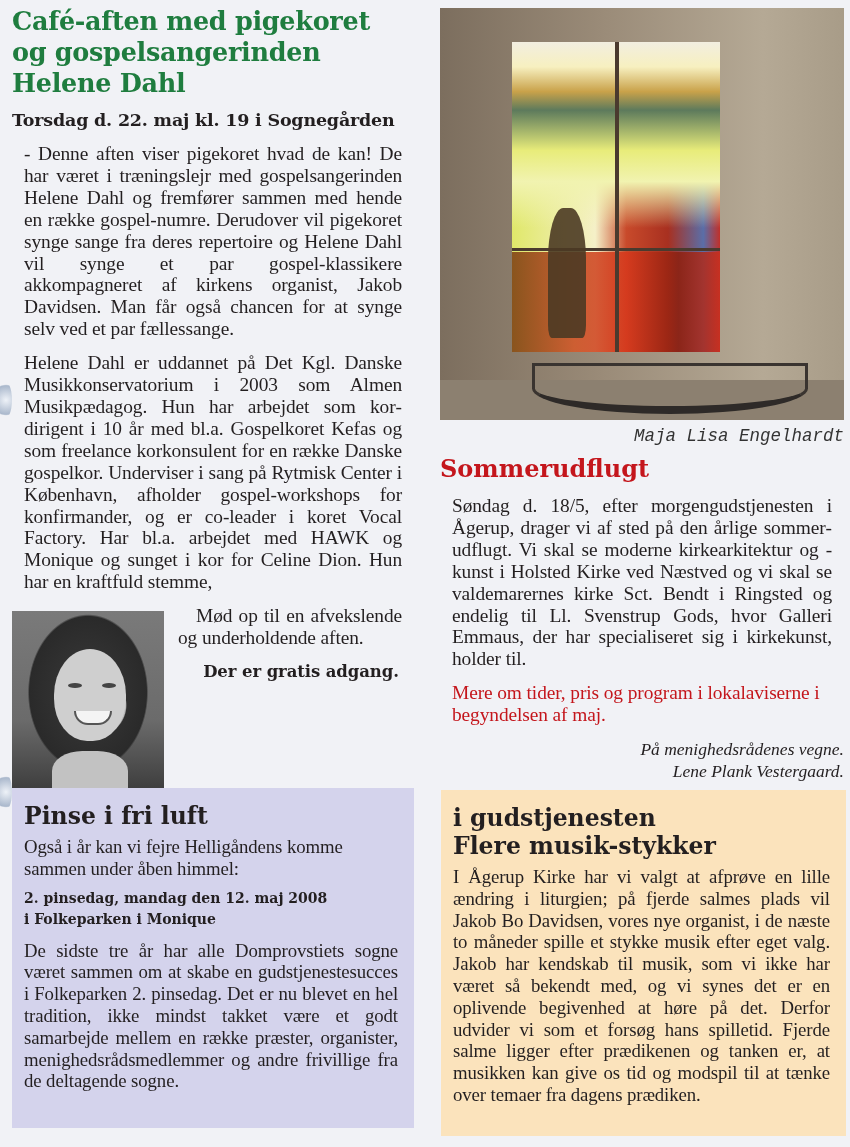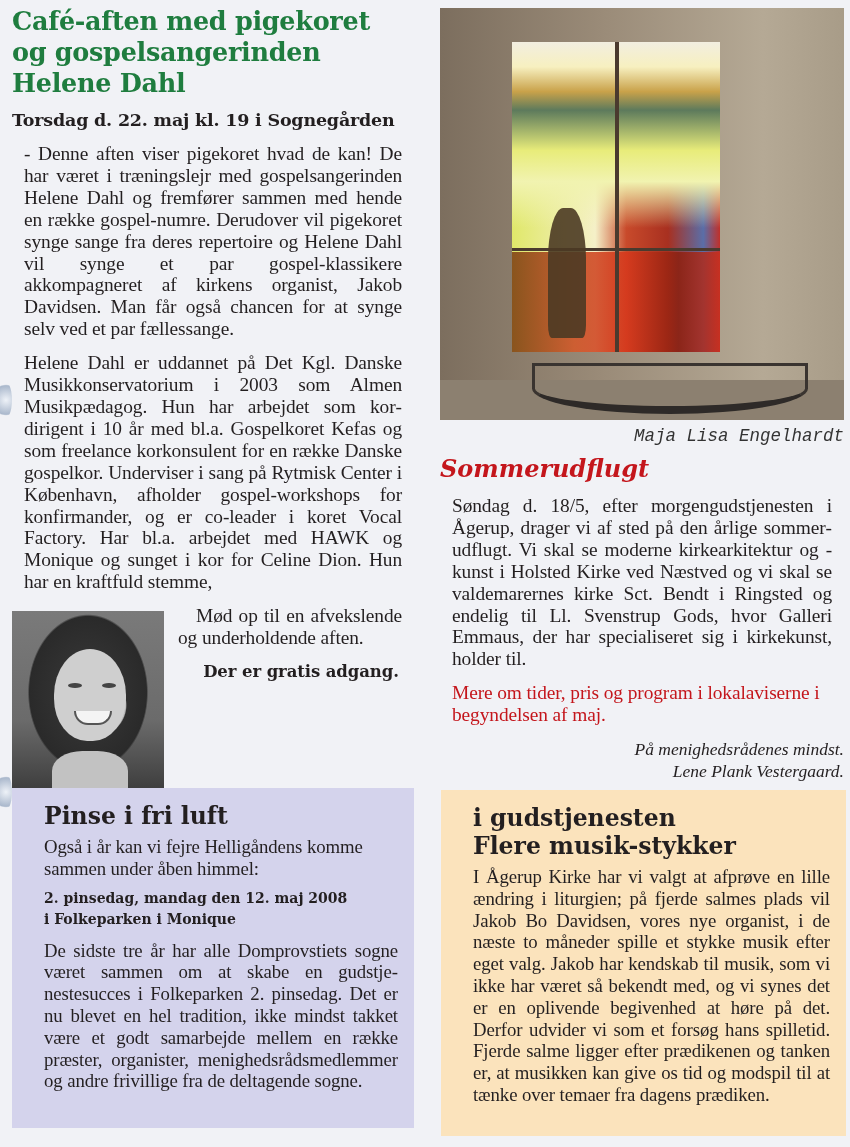--- a/index.html
+++ b/index.html
@@ -82,27 +82,26 @@
     border: 3px solid #3a3430; border-bottom: 8px solid #2e2a28; border-radius: 0 0 50% 50%; z-index: 3;
   }
   .artwork .floor { position: absolute; left: 0; right: 0; bottom: 0; height: 40px; background: #8c8070; }
   .caption {
     text-align: right; font-style: italic; font-size: 17.5px; margin: 6px 0 0 0;
     font-family: Liberation Mono, monospace; color: #333;
   }
   h2.red-title {
     color: #c4161c; font-size: 24px; margin: 8px 0 4px 0; font-weight: bold;
     font-family: "DejaVu Serif", serif;
-    font-style: italic;
   }
   .red-note { color: #c4161c; text-align: left; }
   .sign { text-align: right; font-style: italic; font-family: "Liberation Serif", serif; font-size: 17.5px; line-height: 22px; }
 
   .box {
-    position: absolute; padding: 14px 16px 12px 32px; box-sizing: border-box;
+    position: absolute; padding: 14px 16px 12px 12px; box-sizing: border-box;
   }
   .box-purple { left: 12px; top: 788px; width: 402px; height: 340px; background: #d4d3ec; }
   .box-orange { left: 441px; top: 790px; width: 405px; height: 346px; background: #fbe3bc; }
   .box h3 {
     margin: 0 0 6px 0; font-size: 23.5px; line-height: 28px; font-weight: bold; color: #231f20;
     font-family: "DejaVu Serif", serif;
   }
   .box .date-bold { font-weight: bold; font-size: 14px; line-height: 21px; margin: 8px 0 10px 0; font-family: "DejaVu Serif", serif; }
   .box .body-text { font-size: 18.8px; line-height: 21.8px; }
   .box-purple .intro { text-align: left; }
@@ -147,21 +146,21 @@
     <div class="altar"></div>
   </div>
   <div class="caption">Maja Lisa Engelhardt</div>
 
   <h2 class="red-title">Sommerudflugt</h2>
   <div class="body-text">
     <p>Søndag d. 18/5, efter morgengudstjenesten i Ågerup, drager vi af sted på den årlige sommer­udflugt. Vi skal se moderne kirkearkitektur og -kunst i Holsted Kirke ved Næstved og vi skal se valdemarernes kirke Sct. Bendt i Ringsted og endelig til Ll. Svenstrup Gods, hvor Galleri Emmaus, der har specialiseret sig i kirkekunst, holder til.</p>
     <p class="red-note">Mere om tider, pris og program i lokalaviserne i begyndelsen af maj.</p>
   </div>
   <div class="sign">
-    <div>På menighedsrådenes mindst.</div>
+    <div>På menighedsrådenes vegne.</div>
     <div>Lene Plank Vestergaard.</div>
   </div>
 </section>
 
 <section class="box box-purple">
   <h3>Pinse i fri luft</h3>
   <div class="body-text intro">Også i år kan vi fejre Helligåndens komme sammen under åben himmel:</div>
   <div class="date-bold">
     <div>2. pinsedag, mandag den 12. maj 2008</div>
     <div>i Folkeparken i Monique</div>

